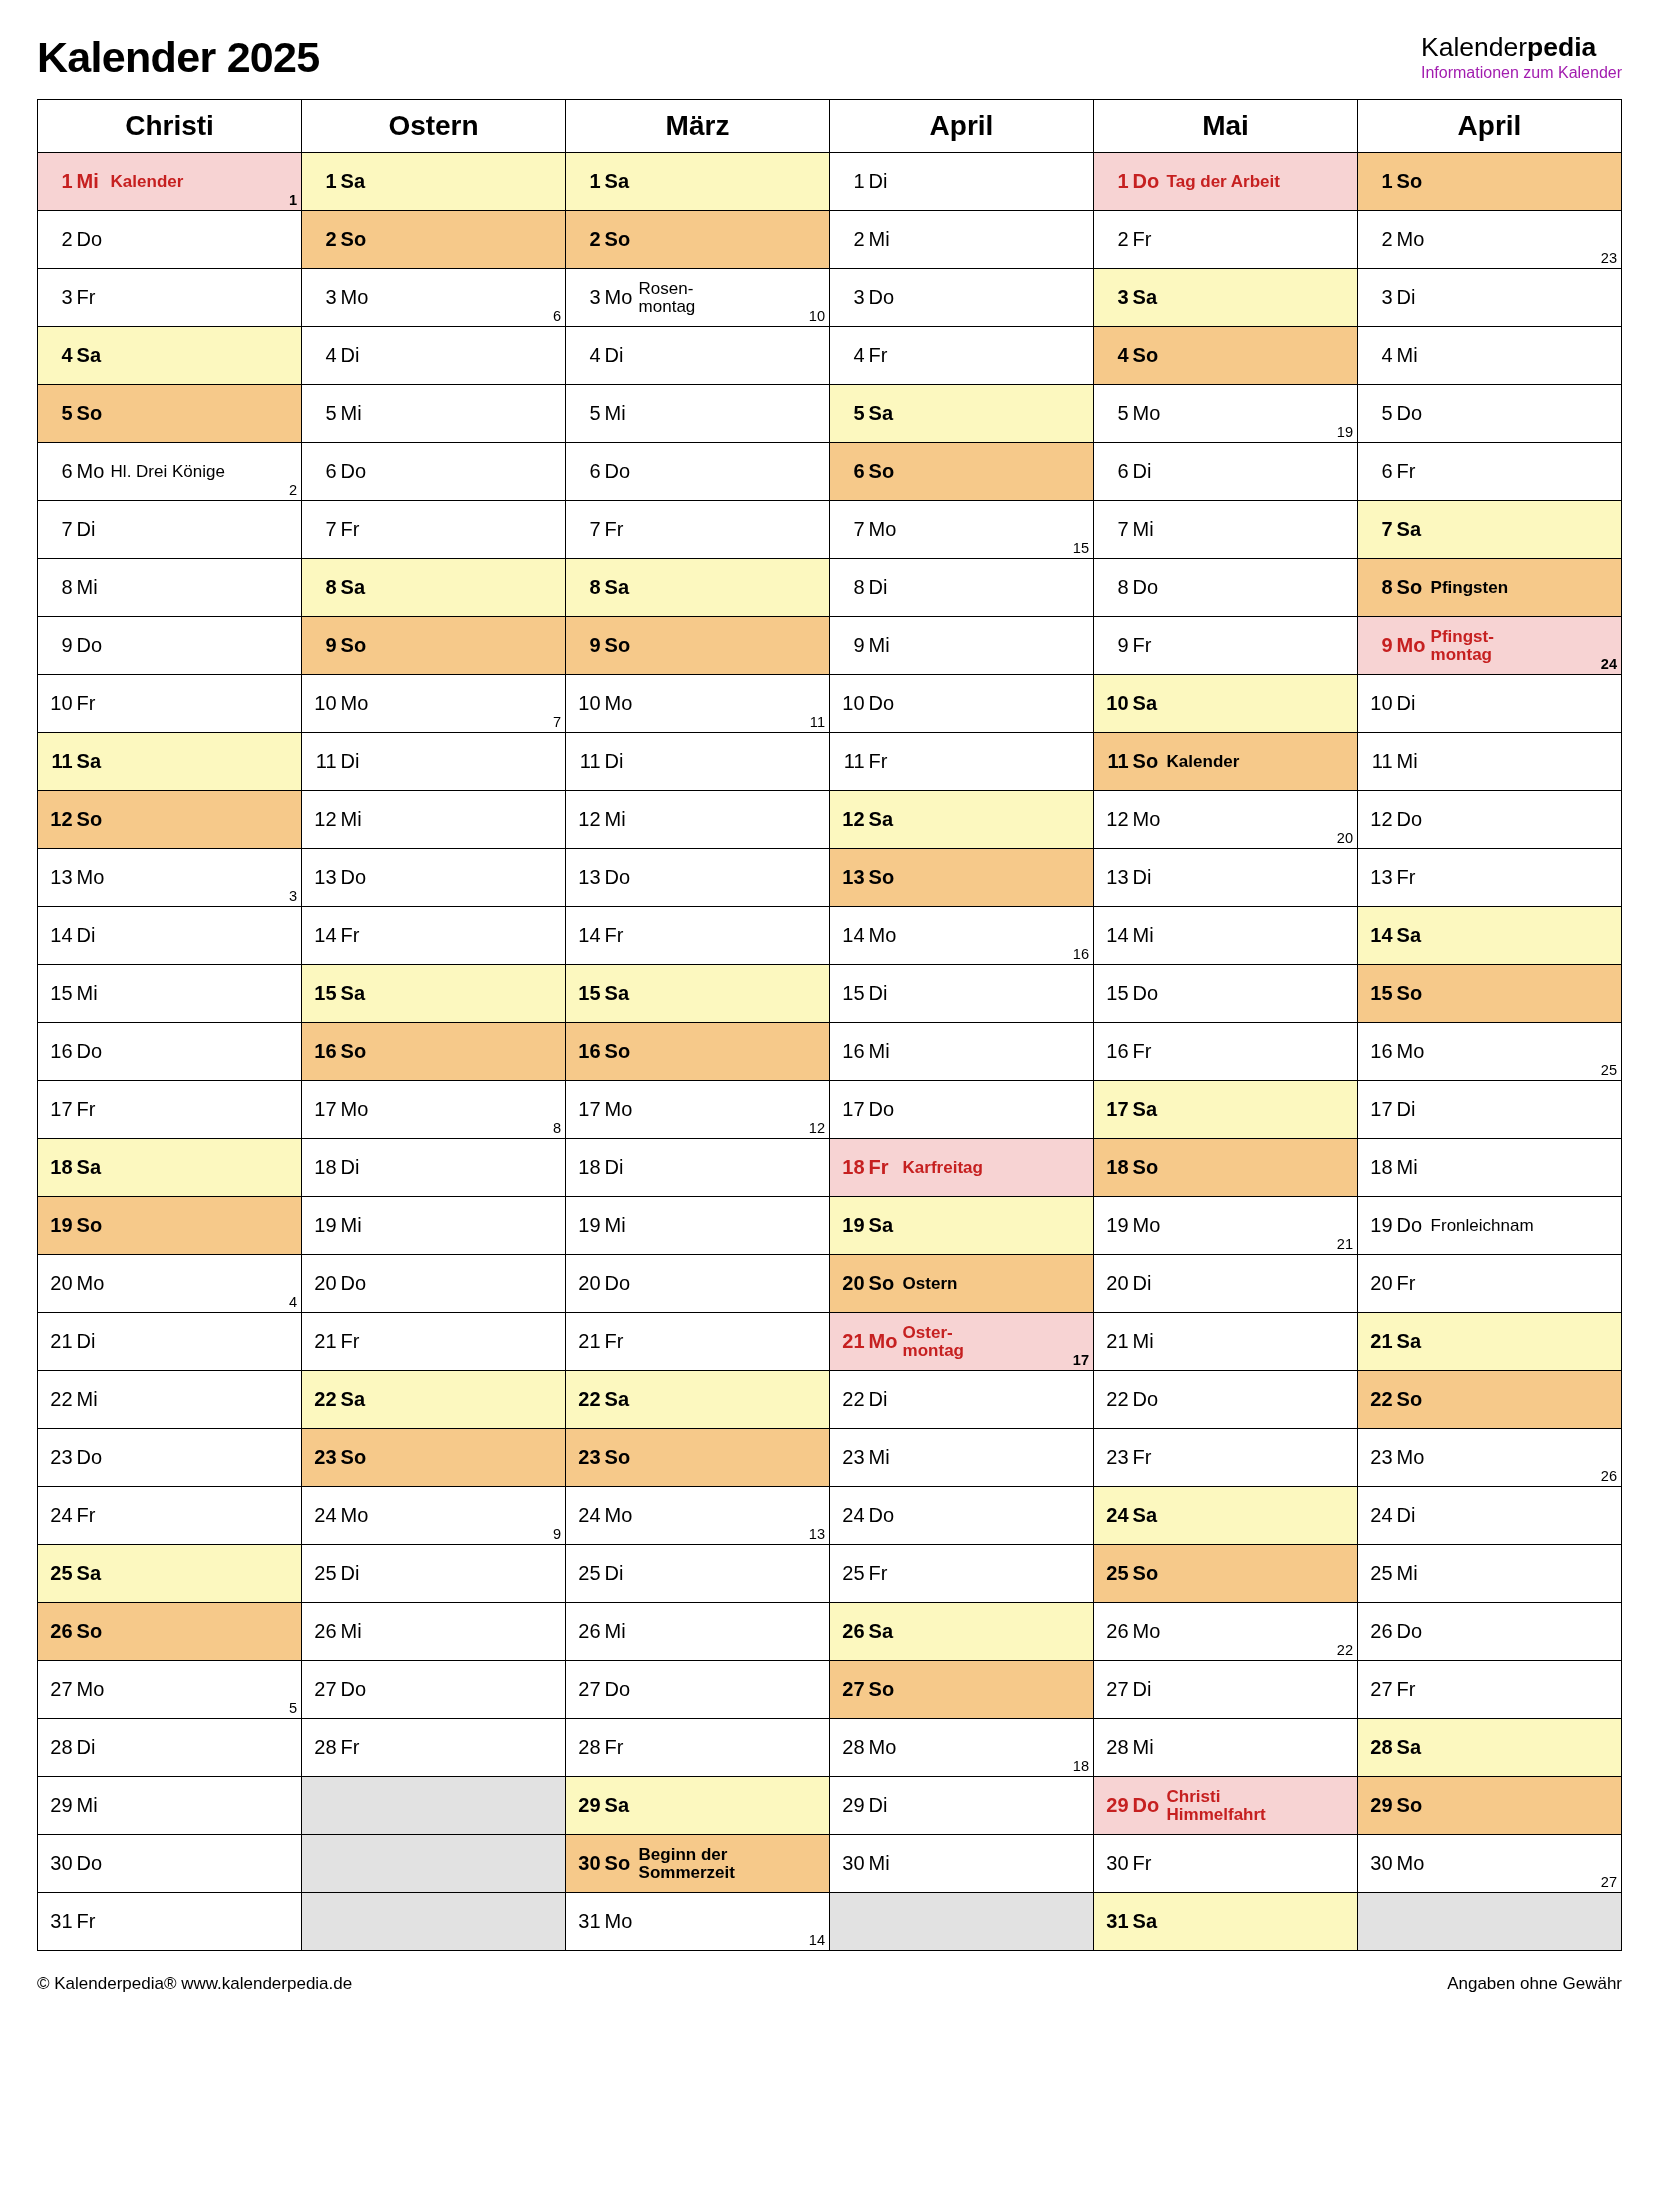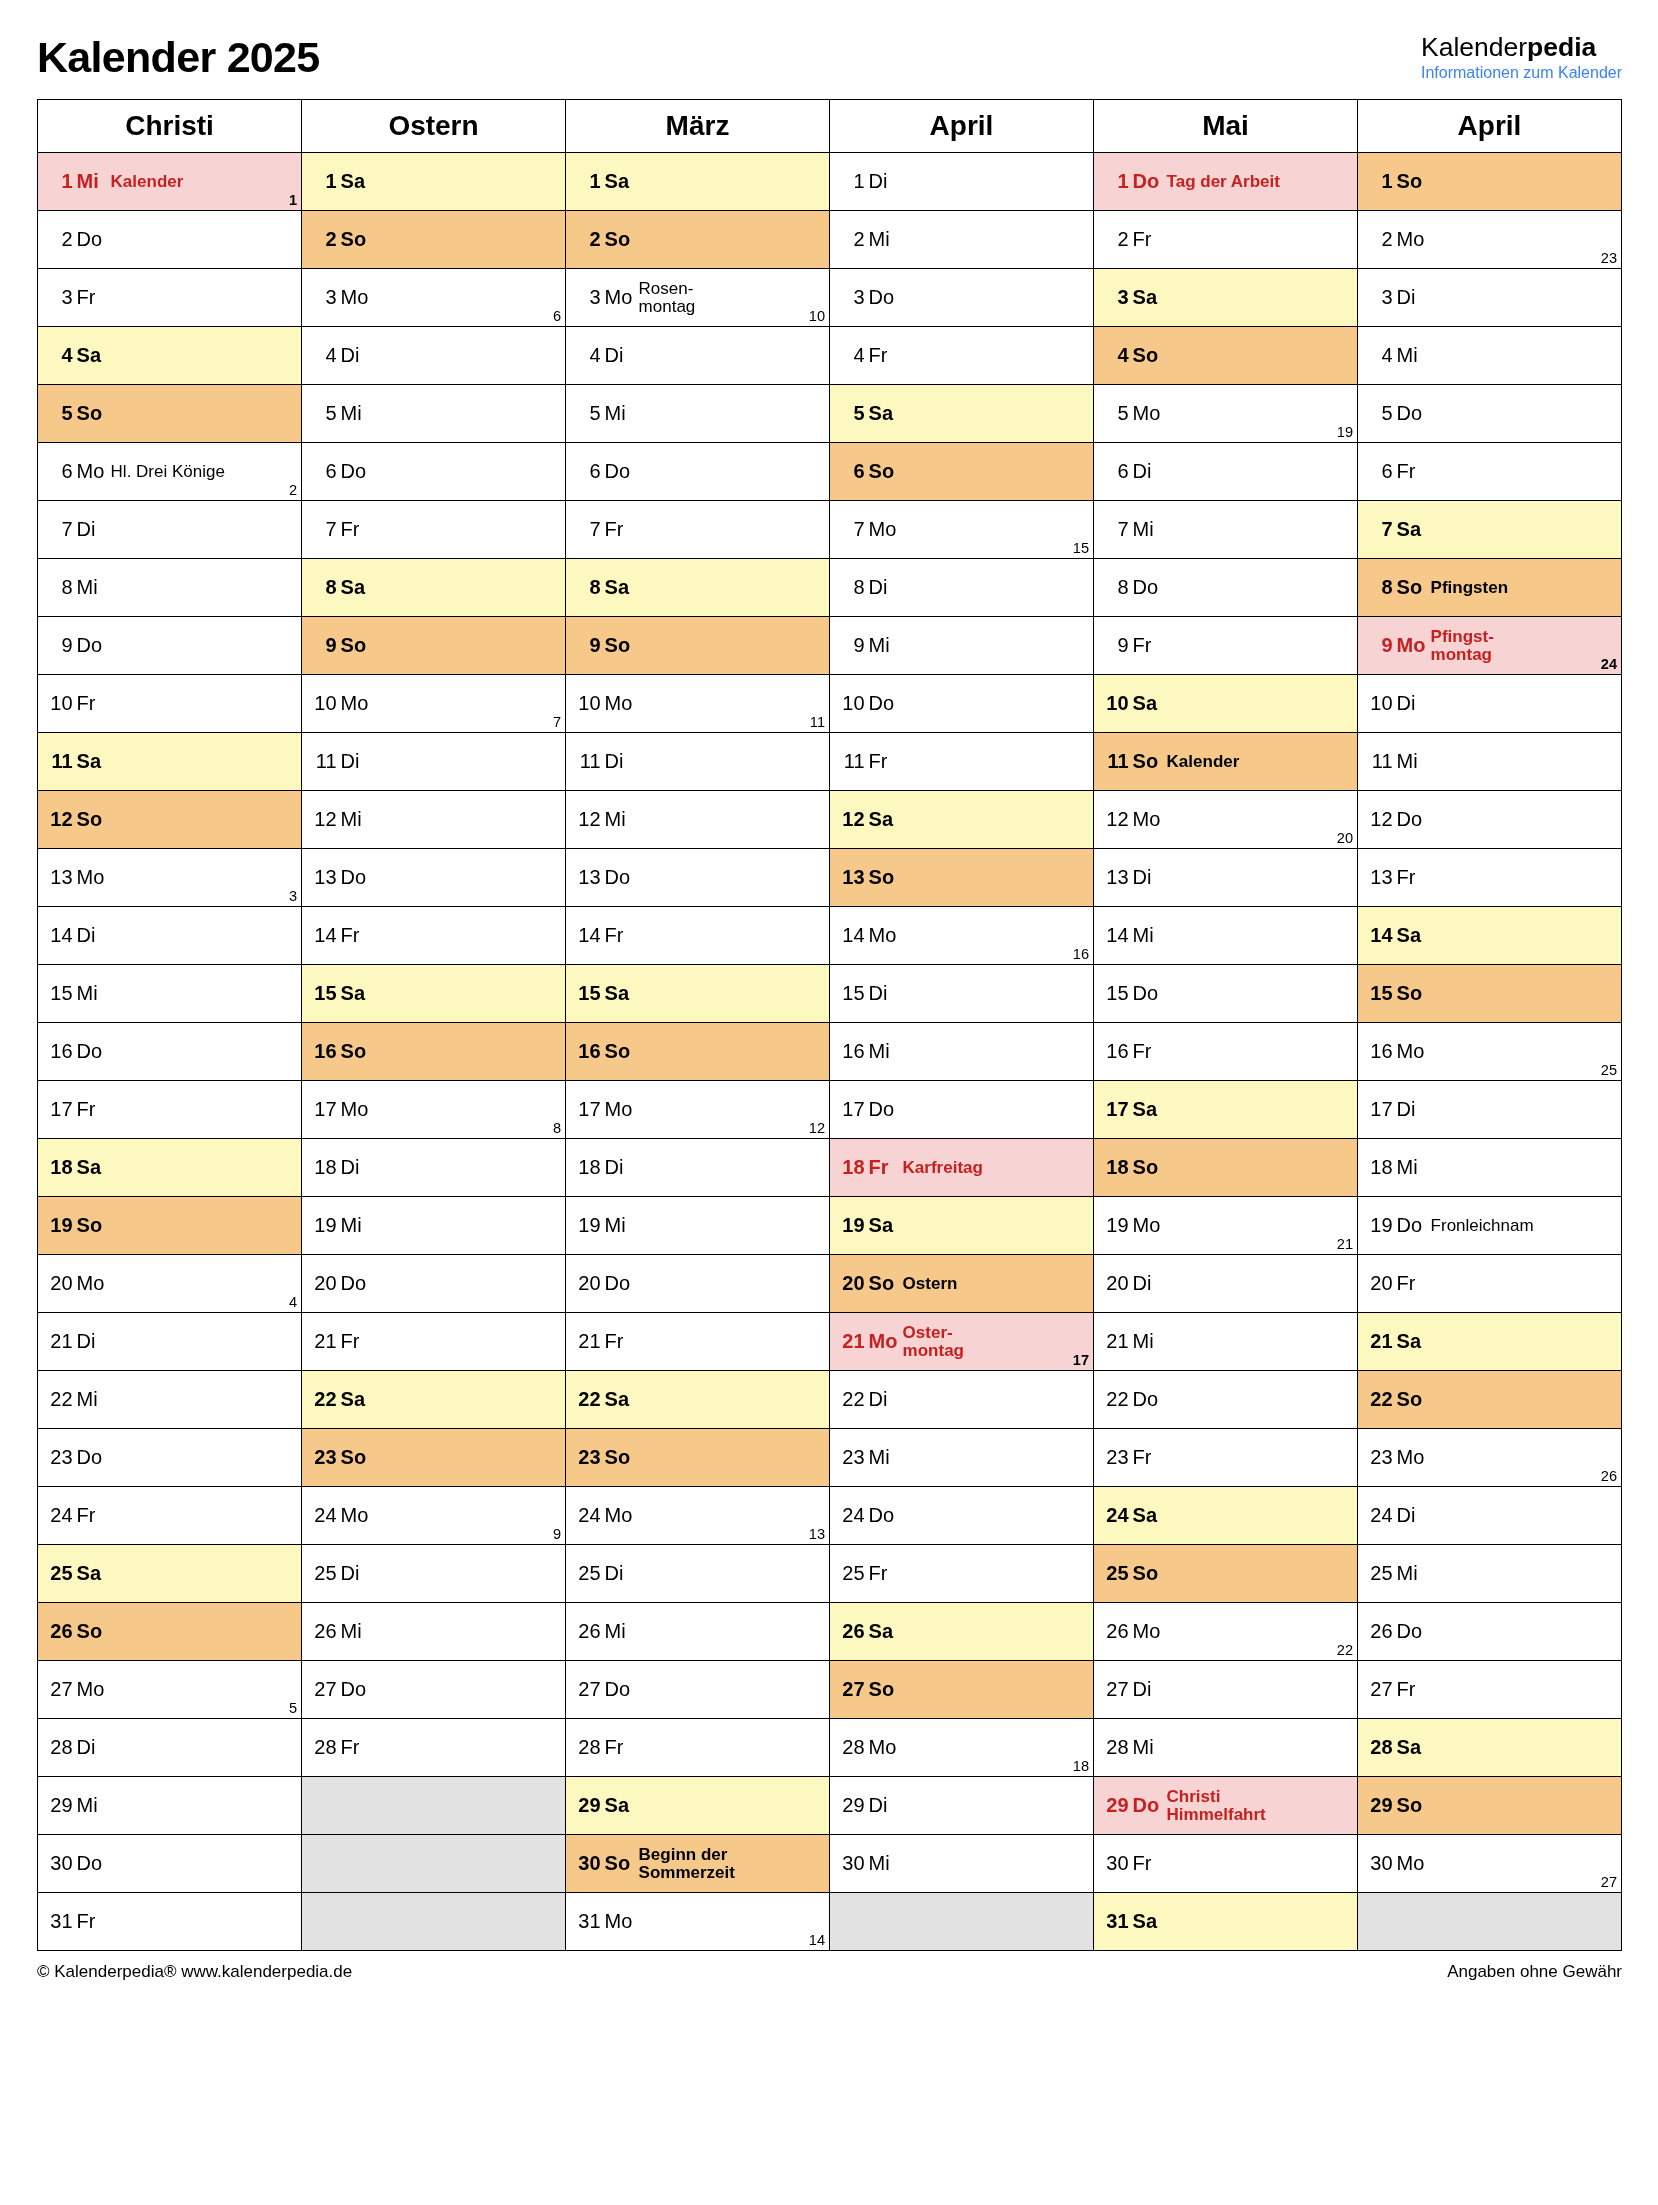--- a/index.html
+++ b/index.html
@@ -16,21 +16,21 @@
     margin-bottom: 17px;
   }
   .title {
     font-size: 43px;
     font-weight: 900;
     letter-spacing: -0.7px;
   }
   .brand { text-align: left; }
   .brand-name { font-size: 26.5px; font-weight: 400; }
   .brand-name b { font-weight: 900; }
-  .brand-tag { font-size: 16px; color: #3b82f6; margin-top: 1.3px; }
+  .brand-tag { font-size: 16px; color: #a21caf; margin-top: 1.3px; }
   table.cal {
     border-collapse: collapse;
     width: 100%;
     table-layout: fixed;
   }
   table.cal th {
     border: 1.3px solid #000;
     font-size: 28px;
     font-weight: 700;
     padding: 9.3px 0 10.6px;
@@ -63,21 +63,21 @@
   .sat { background: #fcf8bf; }
   .sun { background: #f6c98a; }
   .hol { background: #f7d3d3; }
   .sat .cell, .sun .cell, .hol .cell { font-weight: 700; }
   .hol .cell .daynum, .hol .cell .dow, .hol .cell .evt { color: #c62020; }
   .blank { background: #e2e2e2; }
   .footer-row {
     display: flex;
     justify-content: space-between;
     font-size: 17px;
-    margin-top: 11px;
+    margin-top: 23px;
     align-items: flex-end;
   }
 </style>
 </head>
 <body>
 
 <div class="header-row">
   <div class="title">Kalender 2025</div>
   <div class="brand">
     <div class="brand-name">

